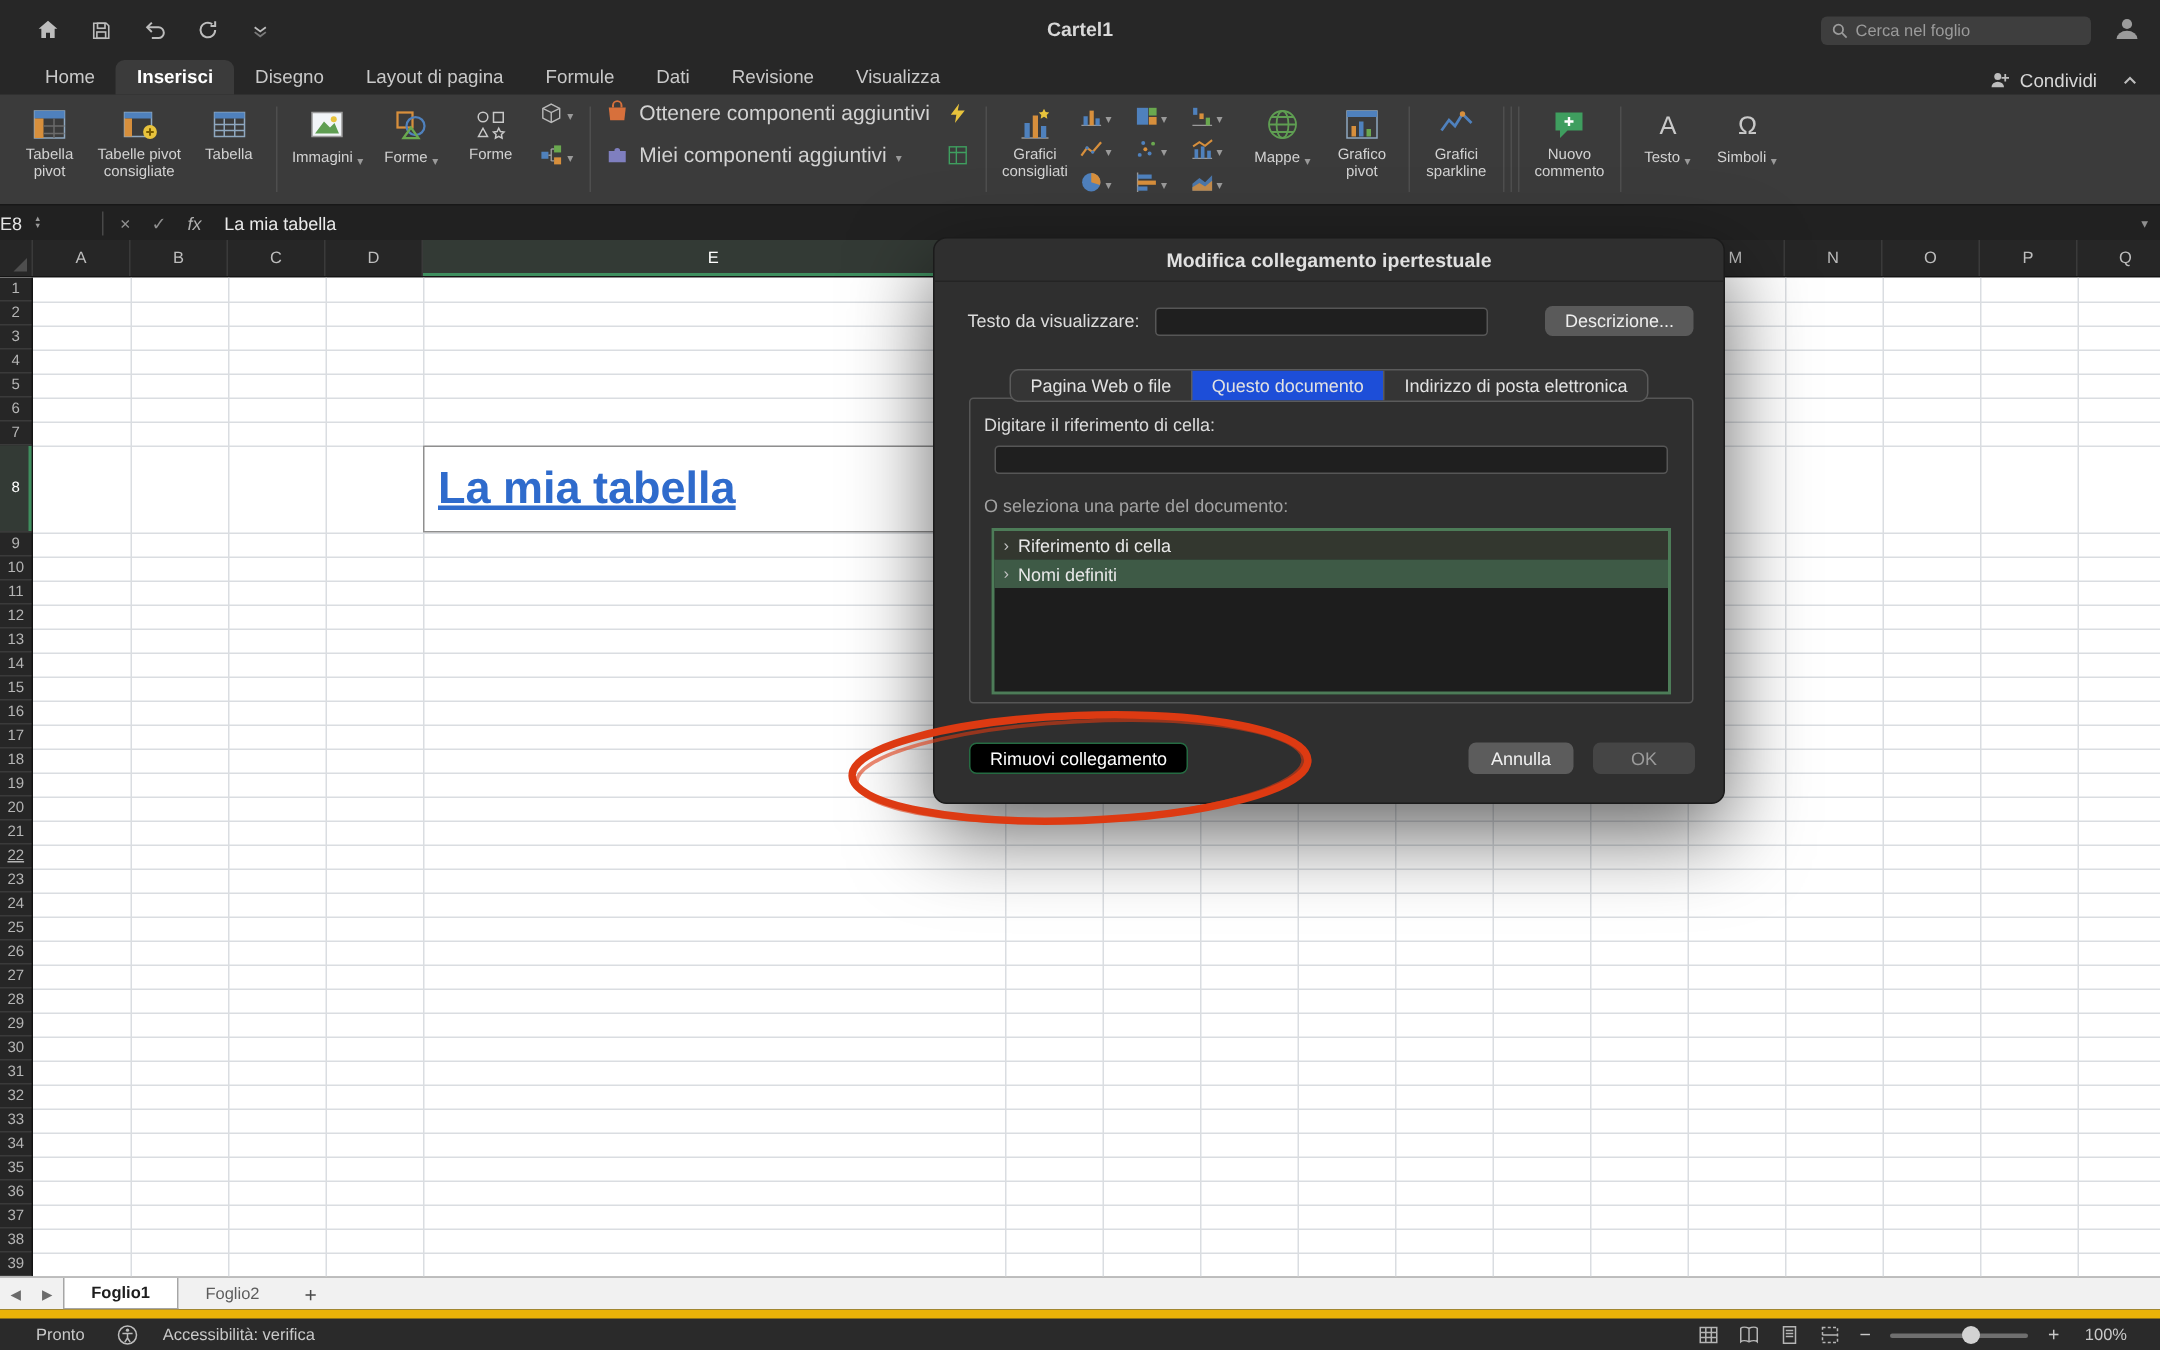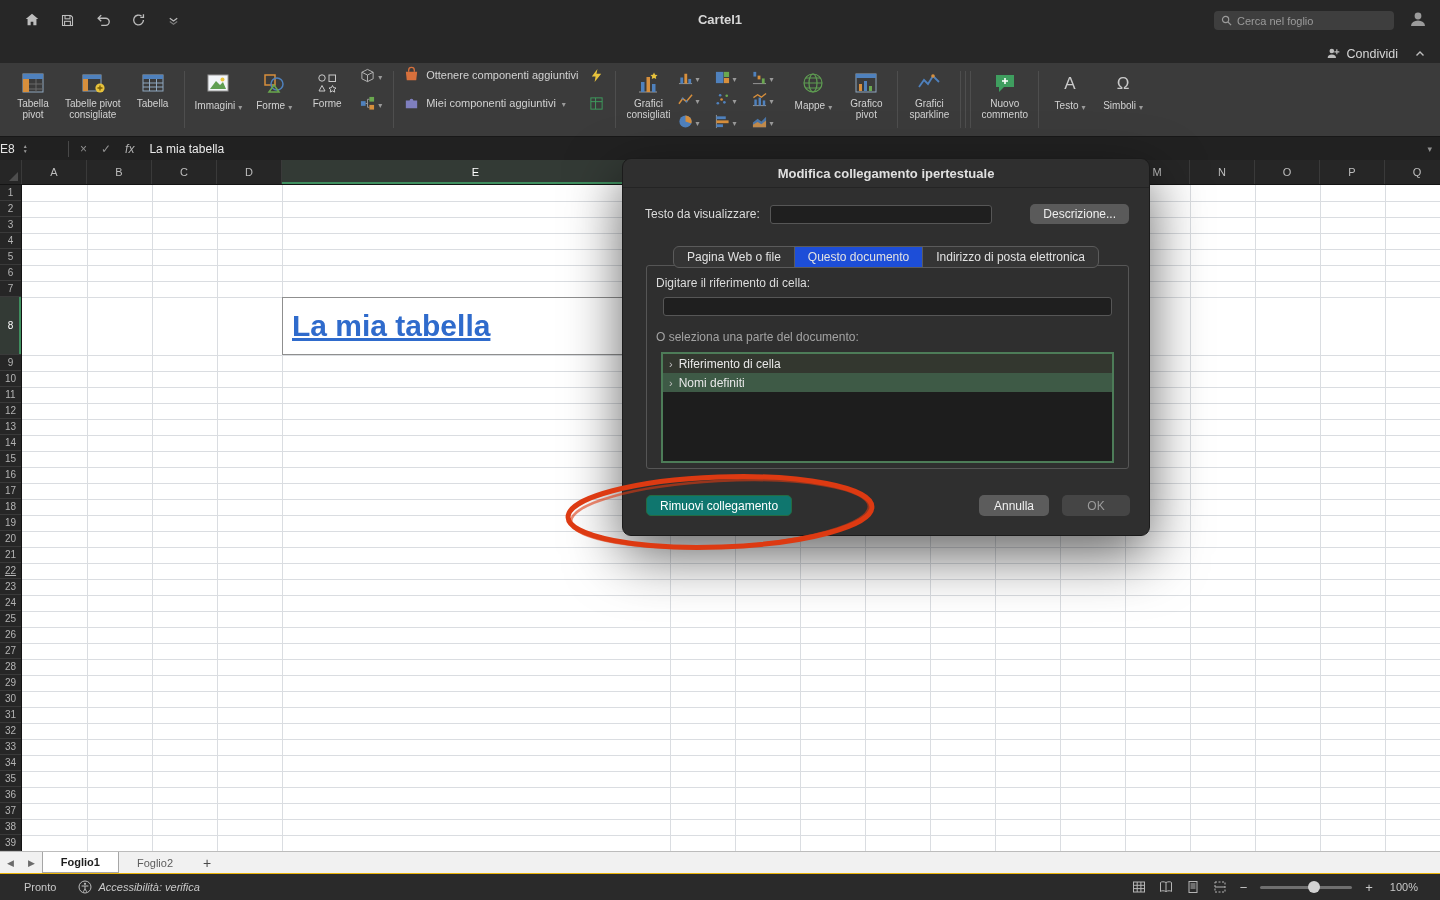--- a/index.html
+++ b/index.html
@@ -29,21 +29,21 @@
   .rgroup{display:flex;align-items:flex-start;gap:1px;padding:0 3px;flex:0 0 auto;}
   .rdivider{width:1px;background:#4e4e4e;margin:5px 2px;flex:0 0 auto;}
   .rbtn{display:flex;flex-direction:column;align-items:center;gap:3px;padding:5px 5px 3px;border-radius:4px;min-width:52px;}
   .rbtn .lbl{font-size:10px;color:#d2d2d2;text-align:center;line-height:11px;white-space:pre-line;}
   .rbtn.active{background:#545454;}
   .lblrow{display:flex;align-items:center;gap:3px;}
   .arr::after{content:"▾";font-size:8px;color:#9a9a9a;}
   .rstack{display:flex;flex-direction:column;justify-content:center;gap:9px;padding:0 3px;}
   .minibtn{display:flex;align-items:center;gap:3px;padding:2px 3px;border-radius:3px;}
   .rcol{display:flex;flex-direction:column;justify-content:center;gap:11px;padding:0 4px;}
-  .rrow{display:flex;align-items:center;gap:6px;font-size:11px;color:#d2d2d2;}
+  .rrow{display:flex;align-items:center;gap:6px;font-size:14px;color:#d2d2d2;}
   .rrow.disabled{color:#8c8c8c;}
   .chartgrid{display:grid;grid-template-columns:repeat(3,36px);grid-auto-rows:21px;gap:1px;align-self:center;}
   .cmini{display:flex;align-items:center;gap:2px;padding:2px;border-radius:3px;}
 
   
   .formula-bar{position:absolute;left:0;top:136px;width:1440px;height:24px;background:#212121;border-top:1px solid #181818;display:flex;align-items:center;}
   .namebox{width:64px;color:#e5e5e5;font-size:12px;display:flex;align-items:center;gap:8px;}
   .stepper{display:flex;flex-direction:column;line-height:5px;}
   .stepper span{font-size:5px;color:#9a9a9a;}
   .fb-sep{width:1px;height:16px;background:#484848;margin:0 4px;}
@@ -85,37 +85,37 @@
   .segbtn:first-child{border-left:none;}
   .segbtn.selected{background:#1d4ed8;}
   .panel{position:absolute;left:23px;top:106px;width:483px;height:204px;border:1px solid #565656;border-radius:3px;}
   .panel-label{position:absolute;left:9px;top:10px;font-size:12px;color:#dcdcdc;}
   .ref-input{position:absolute;left:16px;top:31px;width:449px;}
   .panel-label2{position:absolute;left:9px;top:64px;font-size:12px;color:#a3a3a3;}
   .doc-list{position:absolute;left:14px;top:86px;width:453px;height:111px;border:2px solid #4d7c58;background:#1d1d1d;}
   .doc-row{height:19px;display:flex;align-items:center;gap:6px;padding-left:6px;font-size:12px;color:#e8e8e8;background:#33372f;}
   .doc-row.selected{background:#3e5a46;}
   .disc{color:#c2c2c2;font-size:11px;}
-  .remove-btn{position:absolute;left:23px;top:336px;height:21px;padding:0 13px;background:#0f766e;border:1px solid #256b42;border-radius:5px;color:#ffffff;font-size:12px;}
+  .remove-btn{position:absolute;left:23px;top:336px;height:21px;padding:0 13px;background:#000000;border:1px solid #256b42;border-radius:5px;color:#ffffff;font-size:12px;}
   .cancel-btn{position:absolute;left:356px;top:336px;width:70px;height:21px;background:#5c5c5c;border-radius:5px;color:#f0f0f0;font-size:12px;}
   .ok-btn{position:absolute;left:439px;top:336px;width:68px;height:21px;background:#454545;border-radius:5px;color:#9b9b9b;font-size:12px;}
 
   
   .annotation{position:absolute;left:548px;top:464px;z-index:60;pointer-events:none;}
 
   
   .sheetbar{position:absolute;left:0;top:851px;width:1440px;height:22px;background:#f1f1f1;border-top:1px solid #bcbcbc;display:flex;align-items:stretch;}
   .snav{color:#6b6b6b;font-size:9px;padding:0 7px;}
   .stab{padding:0 18px;font-size:11px;color:#5c5c5c;display:flex;align-items:center;}
   .stab.active{background:#ffffff;border:1px solid #a6a6a6;border-top:none;color:#1d1d1d;font-weight:bold;}
   .sadd{font-size:14px;color:#4a4a4a;padding:0 12px;}
 
   
-  .statusbar{position:absolute;left:0;top:873px;width:1440px;height:27px;background:#2a2a2a;border-top:1px solid #eab308;display:flex;align-items:center;color:#c9c9c9;font-size:11px;padding:0 22px 0 24px;}
-  .sb-acc{display:flex;align-items:center;gap:6px;margin-left:22px;color:#c9c9c9;font-size:11px;font-style:italic;}
+  .statusbar{position:absolute;left:0;top:873px;width:1440px;height:27px;background:#2a2a2a;border-top:6px solid #eab308;display:flex;align-items:center;color:#c9c9c9;font-size:11px;padding:0 22px 0 24px;}
+  .sb-acc{display:flex;align-items:center;gap:16px;margin-left:22px;color:#c9c9c9;font-size:11px;}
   .sb-right{margin-left:auto;display:flex;align-items:center;gap:13px;}
   .viewbtn{display:flex;align-items:center;}
   .zoom-btn{color:#c9c9c9;font-size:13px;}
   .zoom-slider{position:relative;width:92px;height:12px;}
   .zs-track{position:absolute;left:0;right:0;top:5px;height:3px;background:#6f6f6f;border-radius:2px;}
   .zs-knob{position:absolute;left:52%;top:0;width:12px;height:12px;border-radius:50%;background:#d2d2d2;}
   .zoom-pct{margin-left:4px;}
 </style>
 </head>
 <body>
@@ -165,20 +165,30 @@
   </div>
   <button class="tb-avatar">
       <svg width="20" height="20" viewBox="0 0 20 20" fill="#9b9b9b">
         <circle cx="10" cy="7" r="3.4"></circle>
         <path d="M3 17 a7 5.5 0 0 1 14 0 Z"></path>
       </svg>
     </button>
 </header>
 
 <nav class="ribbon-tabs">
+  <div id="rtabs-list" class="rtabs">
+      <button class="rtab">Home</button>
+      <button class="rtab active">Inserisci</button>
+      <button class="rtab">Disegno</button>
+      <button class="rtab">Layout di pagina</button>
+      <button class="rtab">Formule</button>
+      <button class="rtab">Dati</button>
+      <button class="rtab">Revisione</button>
+      <button class="rtab">Visualizza</button>
+    </div>
   <div class="rt-right">
     <button class="share-btn">
       <span>
           <svg width="15" height="15" viewBox="0 0 18 18" fill="#bdbdbd">
             <circle cx="7" cy="6" r="2.8"></circle>
             <path d="M2 14.5 a5 4.3 0 0 1 10 0 Z"></path>
             <path d="M13 4 v6 M10 7 h6" stroke="#bdbdbd" stroke-width="1.4" fill="none"></path>
           </svg>
         </span>
       <span>Condividi</span>

